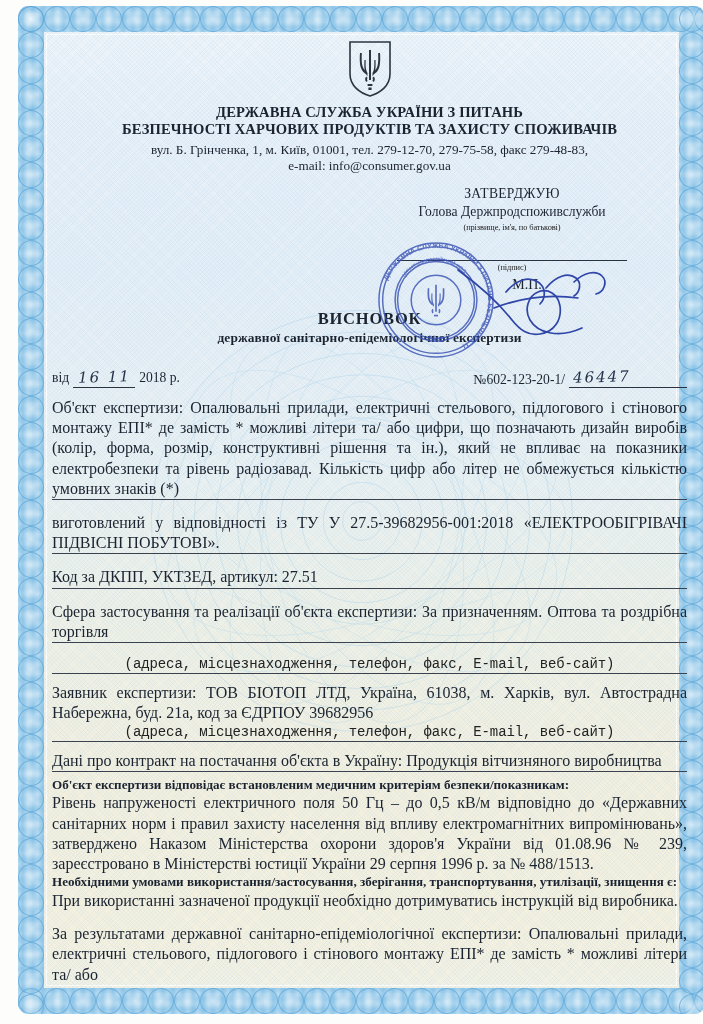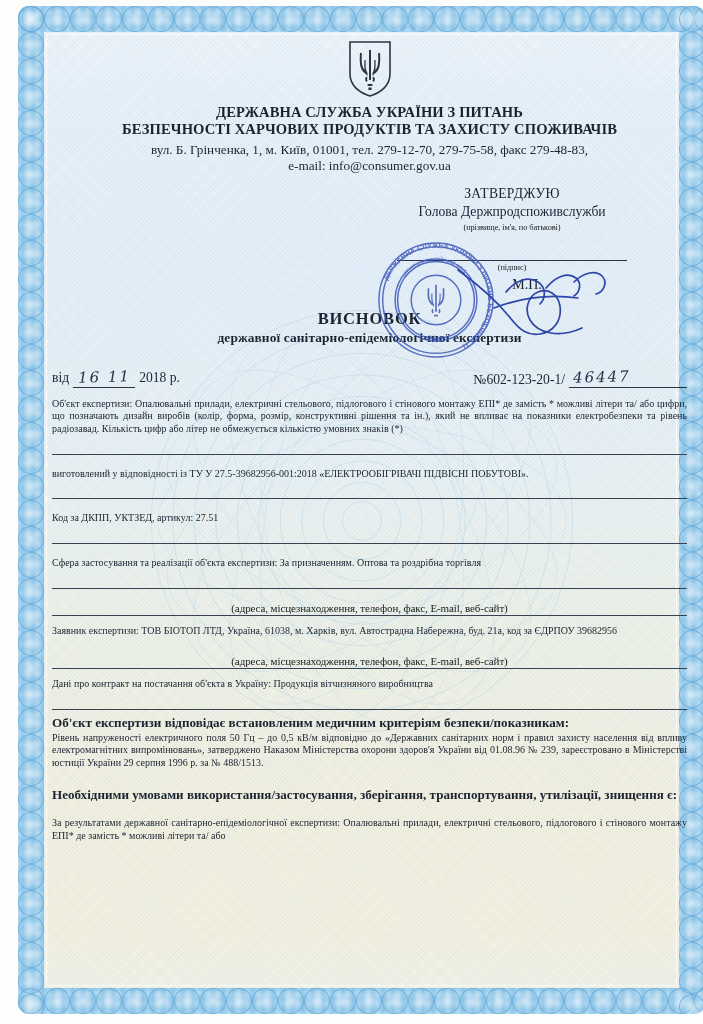--- a/index.html
+++ b/index.html
@@ -295,38 +295,39 @@
     border-bottom: 1px solid #2a3240;
     min-width: 118px;
     padding: 0 4px 1px;
     text-align: left;
   }
 
   
   .sections { margin-top: 10px; position: relative; z-index: 6; }
 
   .sec {
-    font-size: 10px;
+    font-size: 16px;
     line-height: 1.265;
     text-align: justify;
     text-justify: inter-word;
-    padding-bottom: 18px;
+    padding-bottom: 0;
   }
   .sec.rule { border-bottom: 1px solid #3a4250; }
   .gap-sm { height: 9px; }
   .gap-md { height: 13px; }
   .gap-xs { height: 5px; }
 
   .caption-line {
     text-align: center;
-    font-size: 11px;
+    font-size: 14px;
     letter-spacing: -0.1px;
     padding-bottom: 1px;
     border-bottom: 1px solid #3a4250;
     color: #222;
+    font-family: Liberation Mono, monospace;
   }
   .sec-bold  { font-size: 13.1px; line-height: 1.265; font-weight: 700; }
 </style>
 </head>
 <body>
 
 <div class="page">
   <div class="certificate">
 
     <div class="border-band">
@@ -594,20 +595,21 @@
         <div class="gap-sm"></div>
 
         <div class="sec rule">Дані про контракт на постачання об'єкта в Україну: Продукція вітчизняного виробництва</div>
 
         <div class="gap-xs"></div>
 
         <div class="sec-bold">Об'єкт експертизи відповідає встановленим медичним критеріям безпеки/показникам:</div>
         <div class="sec">Рівень напруженості електричного поля 50 Гц – до 0,5 кВ/м відповідно до «Державних санітарних норм і правил захисту населення від впливу електромагнітних випромінювань», затверджено Наказом Міністерства охорони здоров'я України від 01.08.96 № 239, зареєстровано в Міністерстві юстиції України  29 серпня 1996 р. за № 488/1513.</div>
 
         <div class="sec-bold">Необхідними умовами використання/застосування, зберігання, транспортування, утилізації, знищення є:</div>
+        <div class="sec">При використанні зазначеної продукції необхідно дотримуватись інструкцій від виробника.</div>
 
         <div class="gap-md"></div>
 
         <div class="sec">За результатами державної санітарно-епідеміологічної експертизи: Опалювальні прилади, електричні стельового, підлогового і стінового монтажу ЕПІ* де замість * можливі літери та/ або</div>
       </div>
     </div>
 
     <div class="seal">
       <svg viewBox="0 0 200 200" xmlns="http://www.w3.org/2000/svg">
         <defs>

